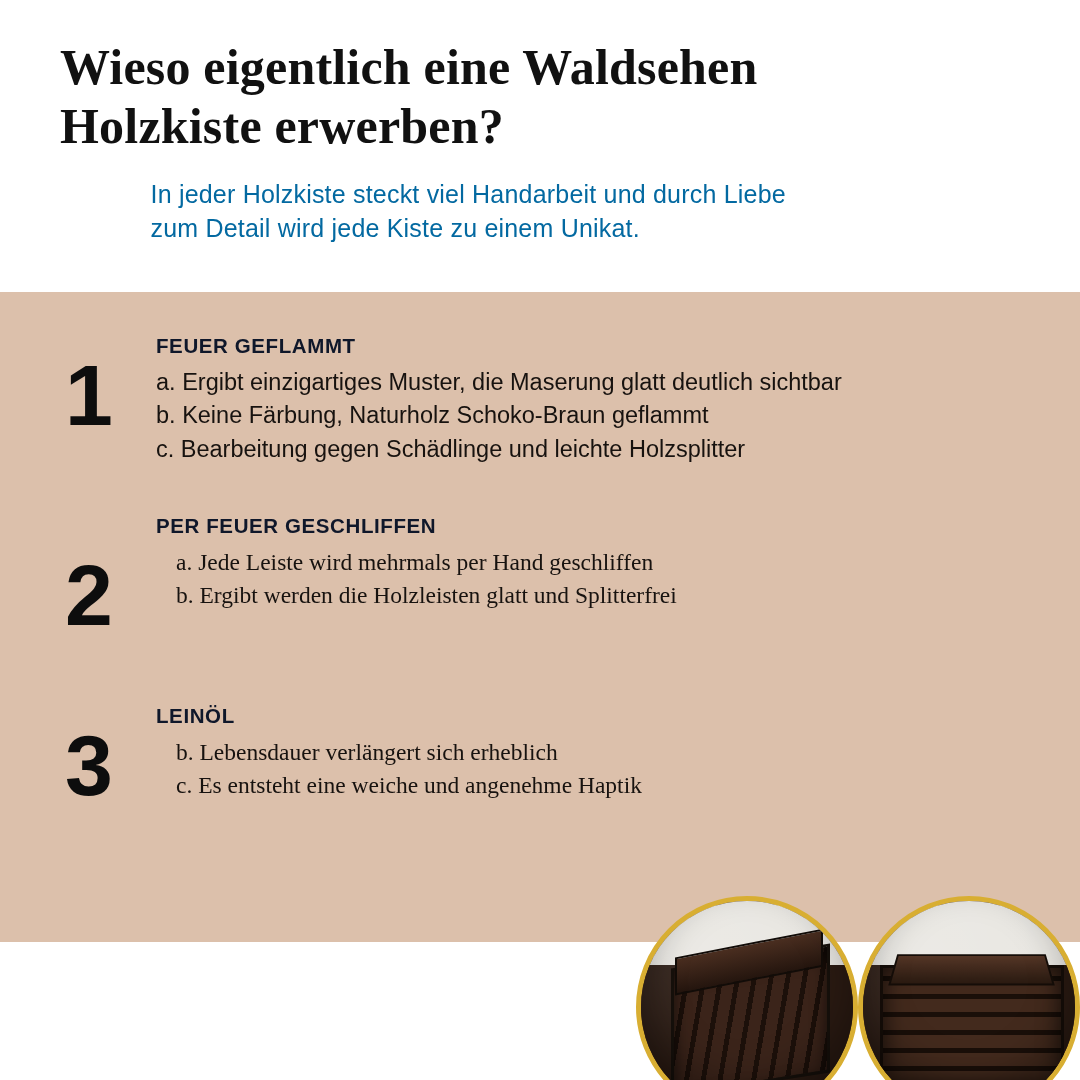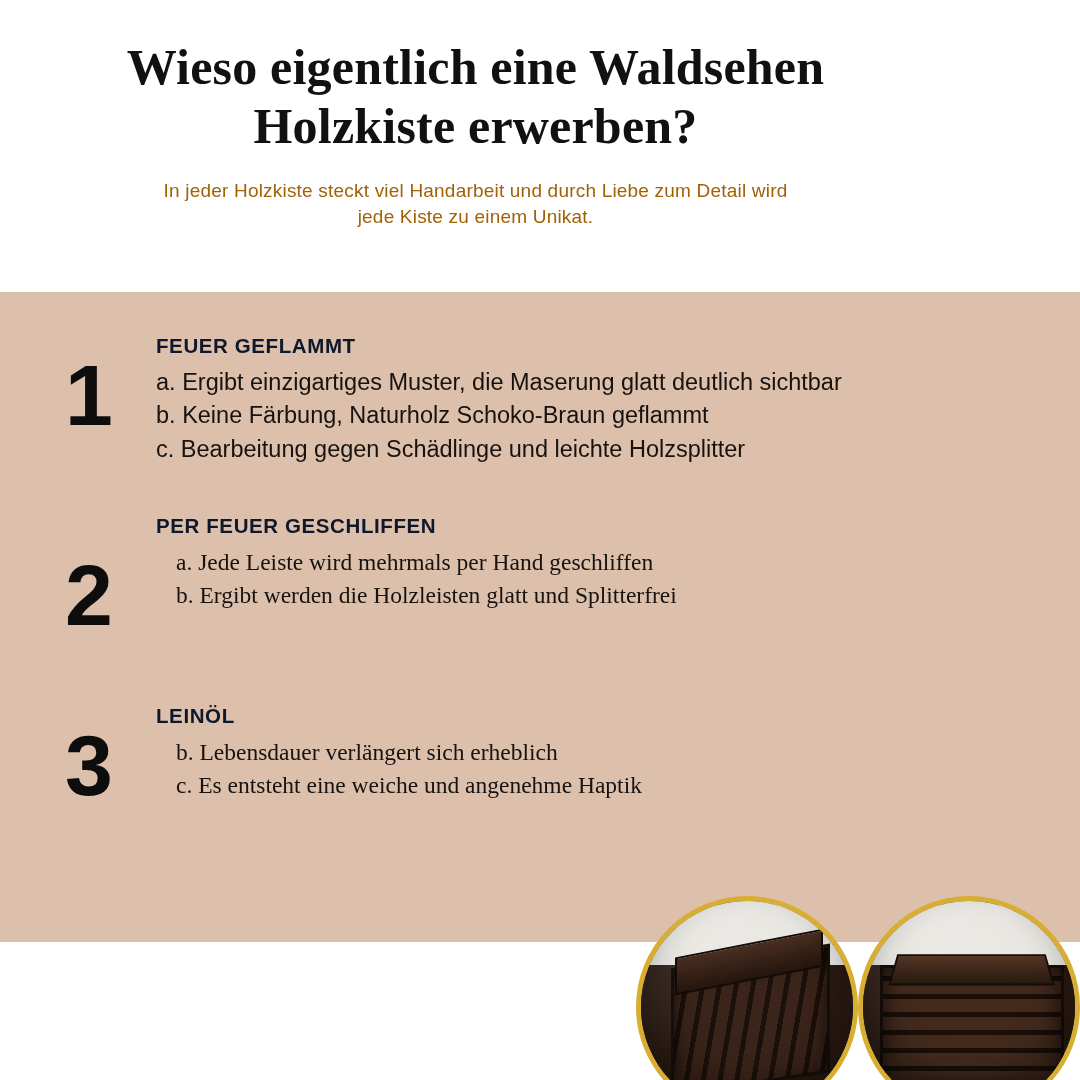--- a/index.html
+++ b/index.html
@@ -25,41 +25,40 @@
   
   .header {
     position: absolute;
     top: 0;
     left: 0;
     width: 951px;
     height: 292px;
     background: #ffffff;
     box-sizing: border-box;
     padding: 38px 60px 0 60px;
-    text-align: center;
   }
 
   .title {
     font-family: "Liberation Serif", serif;
     font-weight: bold;
     font-size: 50px;
     line-height: 1.18;
     color: #111111;
     letter-spacing: 0.2px;
     margin: 0 auto;
     max-width: 860px;
   }
 
   .subtitle {
     margin: 22px auto 0 auto;
     max-width: 650px;
     font-family: "Liberation Sans", sans-serif;
-    font-size: 19px;
+    font-size: 25px;
     line-height: 1.35;
-    color: #a16207;
+    color: #0369a1;
     letter-spacing: 0.2px;
   }
 
   
   .panel {
     position: absolute;
     top: 292px;
     left: 0;
     width: 1080px;
     height: 650px;

